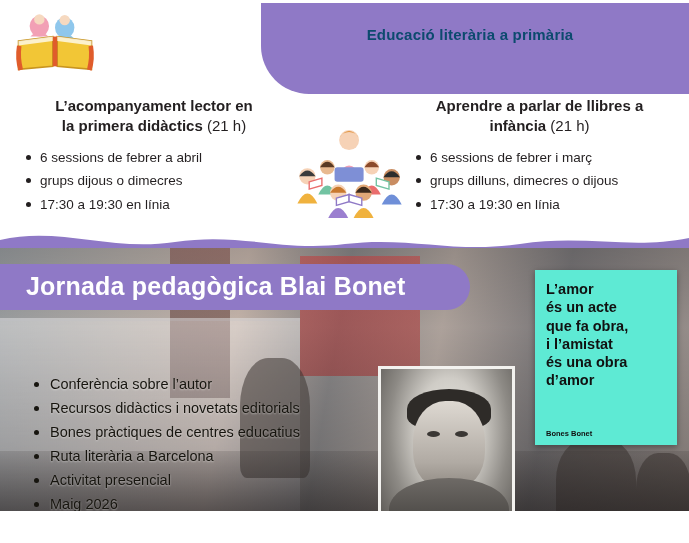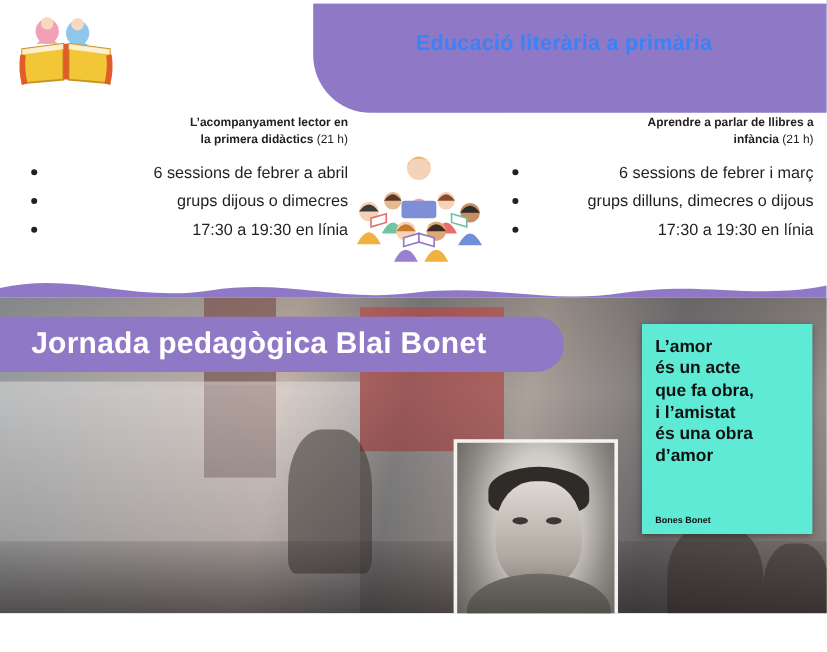--- a/index.html
+++ b/index.html
@@ -28,57 +28,56 @@
     right: 0; top: 0;
     width: 428px; height: 94px;
     background: #8f79c6;
     border-bottom-left-radius: 48px;
   }
   .top-title {
     position: absolute;
     right: 24px; top: 26px;
     width: 390px;
     text-align: center;
-    color: #3b82f6;
-    font-size: 18px;
+    color: #0c4a6e;
+    font-size: 15px;
     font-weight: bold;
     letter-spacing: 0.2px;
   }
 
   
   .book-icon {
     position: absolute;
     left: 14px; top: 8px;
     width: 82px; height: 66px;
   }
 
   
   .col {
     position: absolute;
     top: 96px;
     color: #231f20;
   }
   .col-left { left: 18px; width: 272px; }
-  .col-right { left: 423px; width: 255px; }
+  .col-right { left: 412px; width: 255px; }
 
   .col-head {
-    text-align: right;
-    font-size: 10px;
+    text-align: center;
+    font-size: 15px;
     font-weight: bold;
     line-height: 1.35;
     margin-bottom: 10px;
   }
   .col-head .hrs { font-weight: normal; }
 
   .bullets {
     list-style: none;
     margin: 0; padding: 0;
     font-size: 13.5px;
     line-height: 1.62;
-    text-align: right;
   }
   .bullets li {
     position: relative;
     padding-left: 18px;
     margin-bottom: 2px;
   }
   .bullets li::before {
     content: "";
     position: absolute;
     left: 4px; top: 8px;
@@ -359,20 +358,28 @@
     <div class="bg-shelf"></div>
     <div class="bg-window"></div>
     <div class="bg-person" style="left:240px; top:110px; width:70px; height:120px;"></div>
     <div class="bg-person" style="left:556px; top:190px; width:80px; height:105px;"></div>
     <div class="bg-person" style="left:636px; top:205px; width:55px; height:90px;"></div>
     <div class="bg-dark-bottom"></div>
 
     <div class="banner"></div>
     <div class="banner-title">Jornada pedagògica Blai Bonet</div>
 
+    <ul class="bottom-bullets">
+      <li>Conferència sobre l’autor</li>
+      <li>Recursos didàctics i novetats editorials</li>
+      <li>Bones pràctiques de centres educatius</li>
+      <li>Ruta literària a Barcelona</li>
+      <li>Activitat presencial</li>
+      <li>Maig 2026</li>
+    </ul>
 
     <div class="portrait">
       <div class="hair"></div>
       <div class="face"></div>
       <div class="eyeL"></div>
       <div class="eyeR"></div>
       <div class="shirt"></div>
     </div>
 
     <div class="poster">

